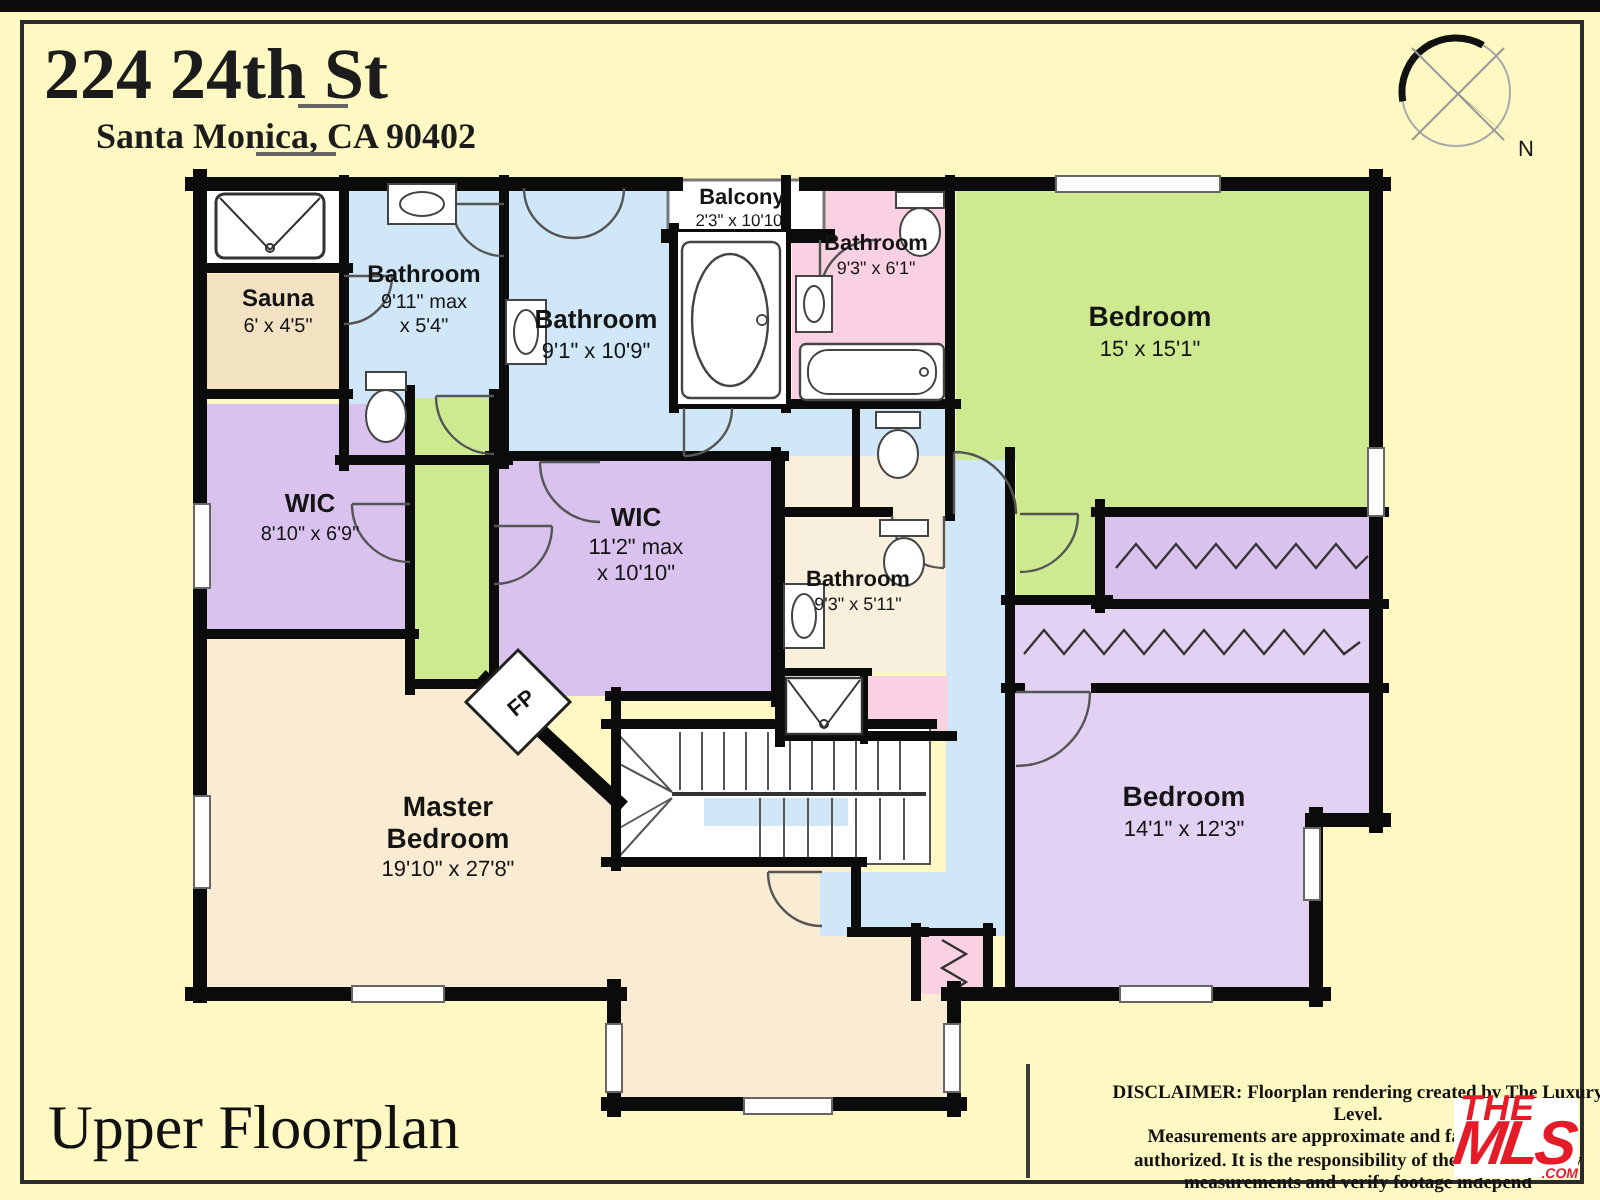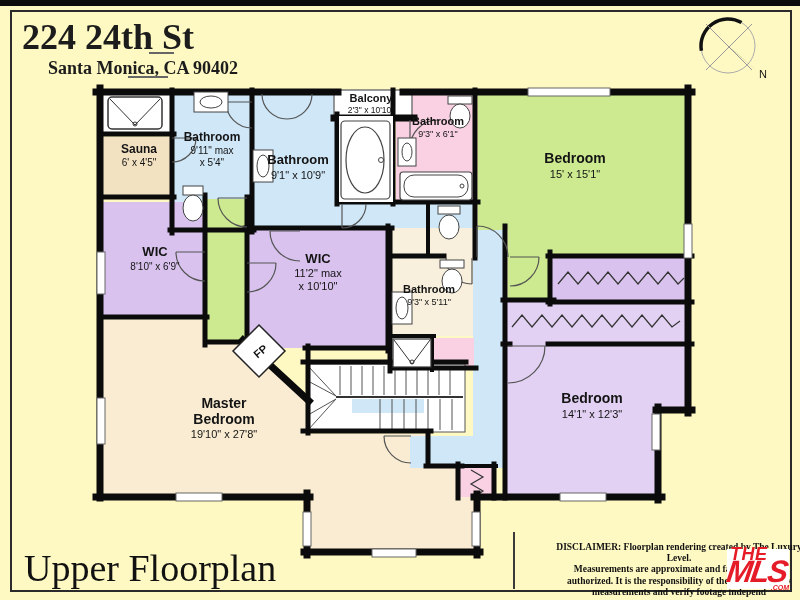--- a/index.html
+++ b/index.html
@@ -7,21 +7,21 @@
         font-family:"Liberation Sans",sans-serif;}
   .topbar{position:absolute;left:0;top:0;width:800px;height:6px;background:#0d0d0d;}
   .frame{position:absolute;left:10px;top:10px;width:778px;height:578px;border:2px solid #2b2b2b;}
   .addr{position:absolute;left:22px;top:16px;font-family:"Liberation Serif",serif;
         font-weight:700;font-size:36px;color:#1c1c1c;letter-spacing:0px;}
   .city{position:absolute;left:48px;top:58px;font-family:"Liberation Serif",serif;
         font-weight:700;font-size:18px;color:#1c1c1c;}
   .u1{position:absolute;left:149px;top:52px;width:25px;height:2px;background:#666;}
   .u2{position:absolute;left:128px;top:76px;width:40px;height:2px;background:#666;}
   .floor-title{position:absolute;left:24px;top:546px;font-family:"Liberation Serif",serif;
-        font-size:38px;color:#111;}
+        font-size:31px;color:#111;}
   .vdiv{position:absolute;left:513px;top:532px;width:2px;height:57px;background:#3a3a3a;}
   .disc{position:absolute;left:524px;top:542px;width:252px;text-align:center;
         font-family:"Liberation Serif",serif;font-weight:700;font-size:9.5px;
         line-height:1.18;color:#111;margin-left:29px;}
   .mls{position:absolute;left:727px;top:549px;width:62px;height:40px;background:#fff;
        color:#e51b28;font-style:italic;text-align:left;}
   .mls .the{display:block;font-size:18px;font-weight:700;letter-spacing:0.5px;
        margin-left:3px;line-height:10px;}
   .mls .big{display:block;font-size:31px;font-weight:700;letter-spacing:-2px;
        line-height:26px;transform:skewX(-8deg);}

